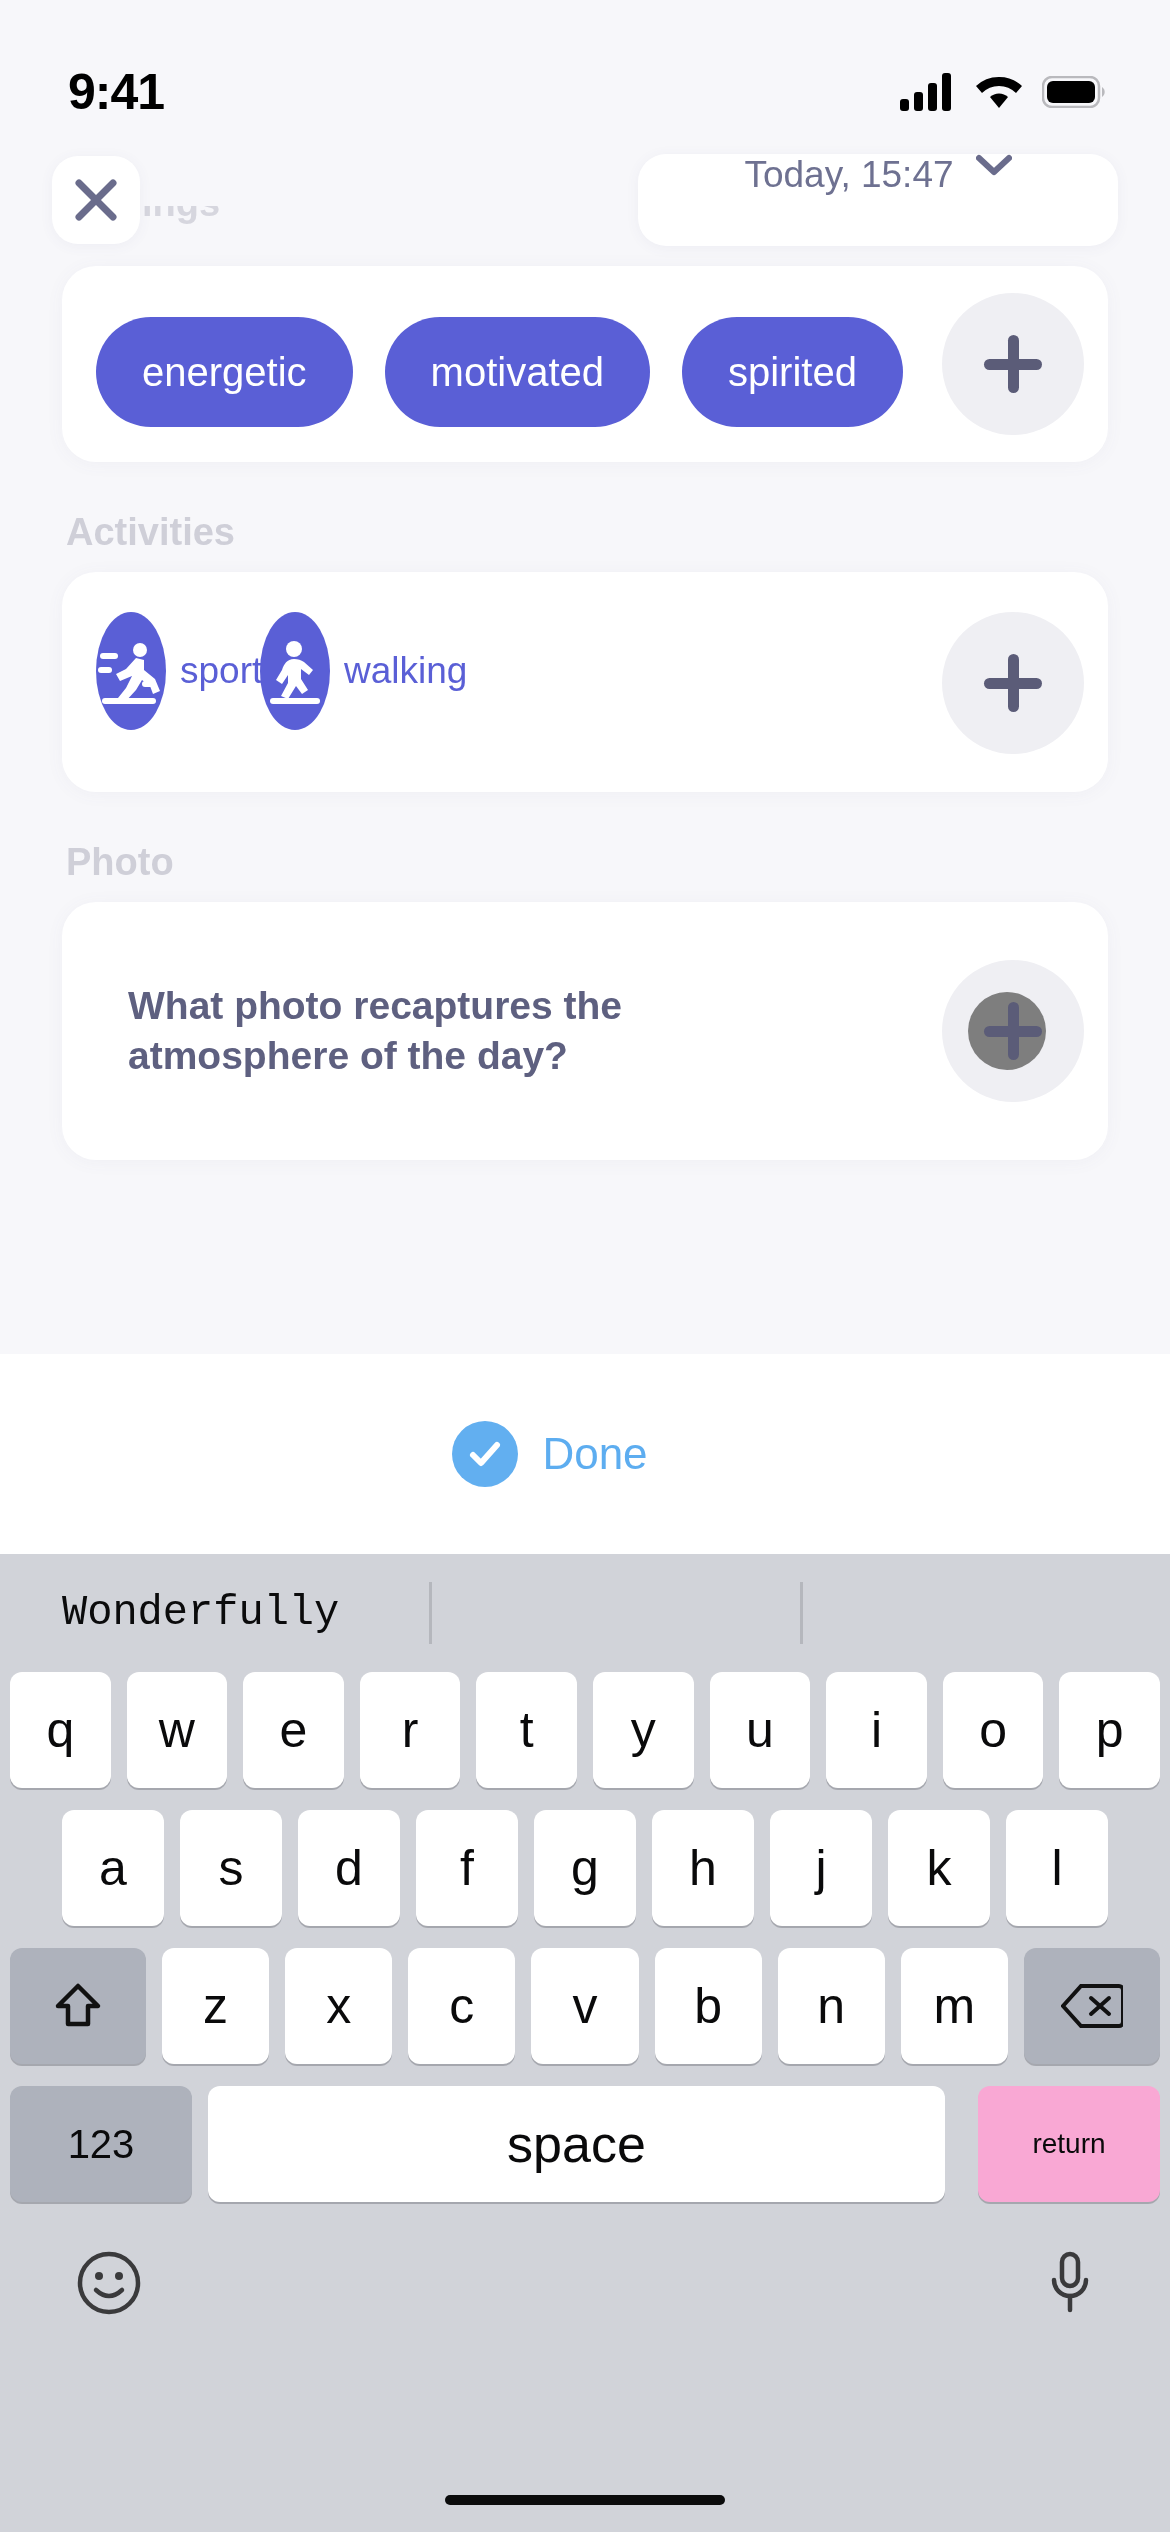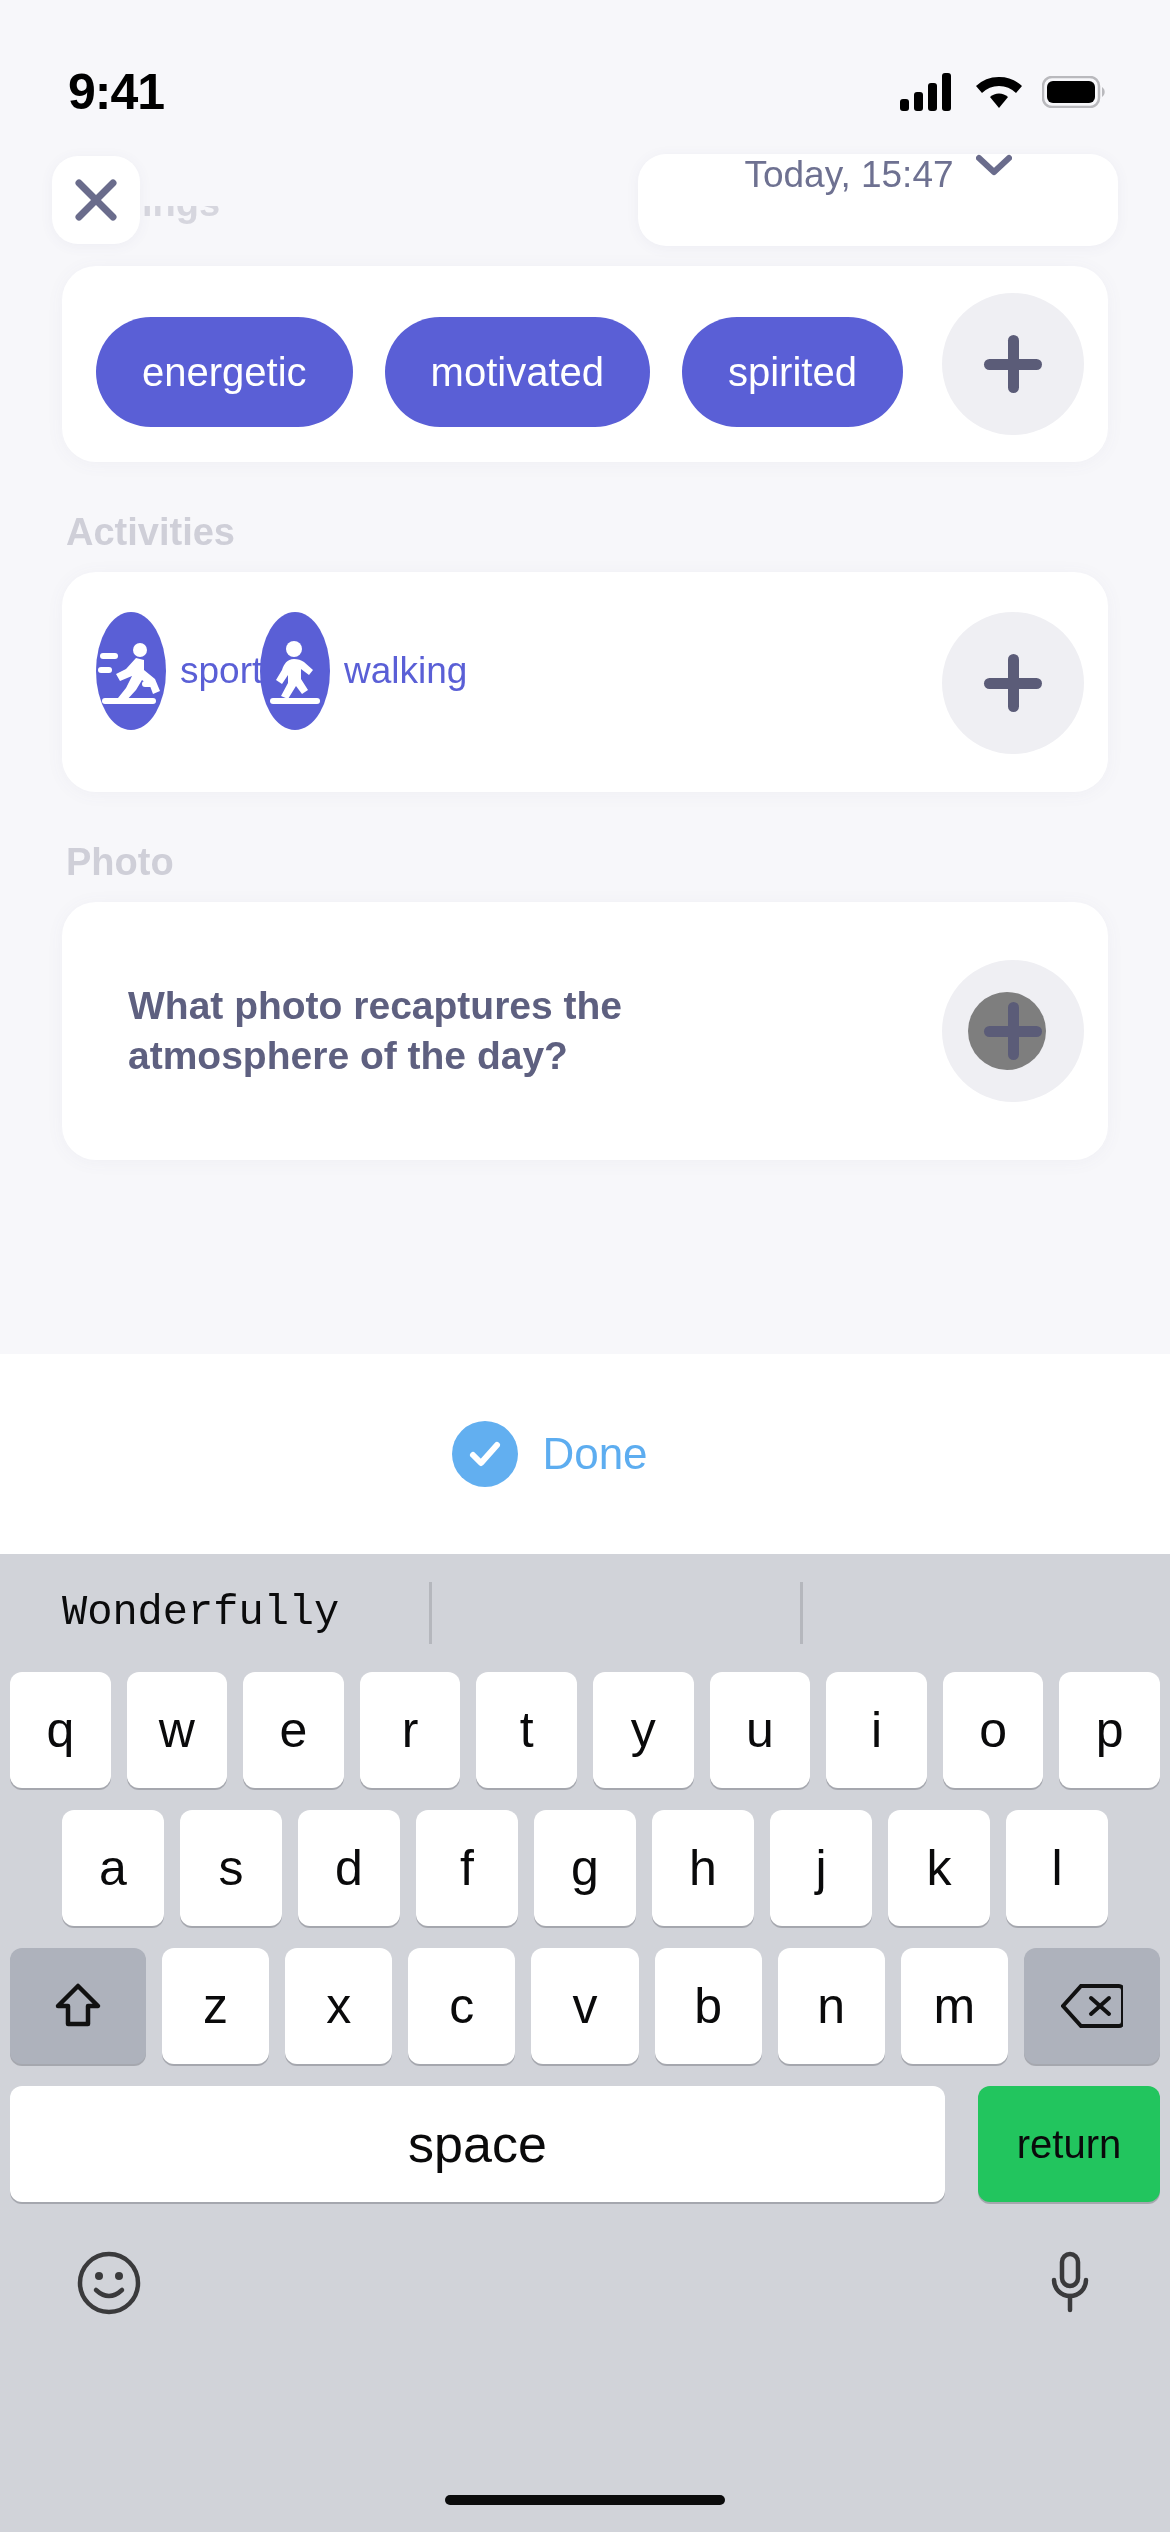--- a/index.html
+++ b/index.html
@@ -164,21 +164,21 @@
     height:116px; border-radius:12px; background:#FFFFFF;
     display:flex; align-items:center; justify-content:center;
     font-size:50px; color:#0A0A0B;
     box-shadow:0 2px 0 rgba(110,113,122,.45);
     flex:1 1 0;
   }
   .key.wide { flex:0 0 136px; background:#AEB2BC; }
   .krow.r4 { padding:0 10px; margin-top:4px; }
   .key.num { flex:0 0 182px; background:#AEB2BC; font-size:40px; }
   .key.space { flex:1 1 auto; background:#FFFFFF; font-size:52px; }
-  .key.ret { flex:0 0 182px; background:#22c55e; font-size:40px;margin-left:17px; }
+  .key.ret { flex:0 0 182px; background:#f9a8d4; font-size:28px;margin-left:17px; }
 
   .kbar-bottom {
     display:flex; align-items:center; justify-content:space-between;
     padding:26px 76px 0 76px;
   }
 
   .homebar-wrap {
     position:absolute; left:0; right:0; bottom:0; height:64px;
     display:flex; align-items:center; justify-content:center;
   }
@@ -354,20 +354,21 @@
       <div class="key wide">
         <svg width="62" height="46" viewBox="0 0 62 46">
           <path d="M20 3 L58 3 A4 4 0 0 1 62 7 L62 39 A4 4 0 0 1 58 43 L20 43 L2 23 Z" fill="none" stroke="#111" stroke-width="4"></path>
           <line x1="30" y1="15" x2="48" y2="31" stroke="#111" stroke-width="4" stroke-linecap="round"></line>
           <line x1="48" y1="15" x2="30" y2="31" stroke="#111" stroke-width="4" stroke-linecap="round"></line>
         </svg>
       </div>
     </div>
 
     <div class="krow r4">
+      <div class="key num">123</div>
       <div class="key space">space</div>
       <div class="key ret">return</div>
     </div>
 
     <div class="kbar-bottom">
       <svg width="66" height="66" viewBox="0 0 66 66">
         <circle cx="33" cy="33" r="29" fill="none" stroke="#3A3A3C" stroke-width="4.5"></circle>
         <circle cx="23" cy="26" r="4" fill="#3A3A3C"></circle>
         <circle cx="43" cy="26" r="4" fill="#3A3A3C"></circle>
         <path d="M20 40 Q33 52 46 40" fill="none" stroke="#3A3A3C" stroke-width="4.5" stroke-linecap="round"></path>

